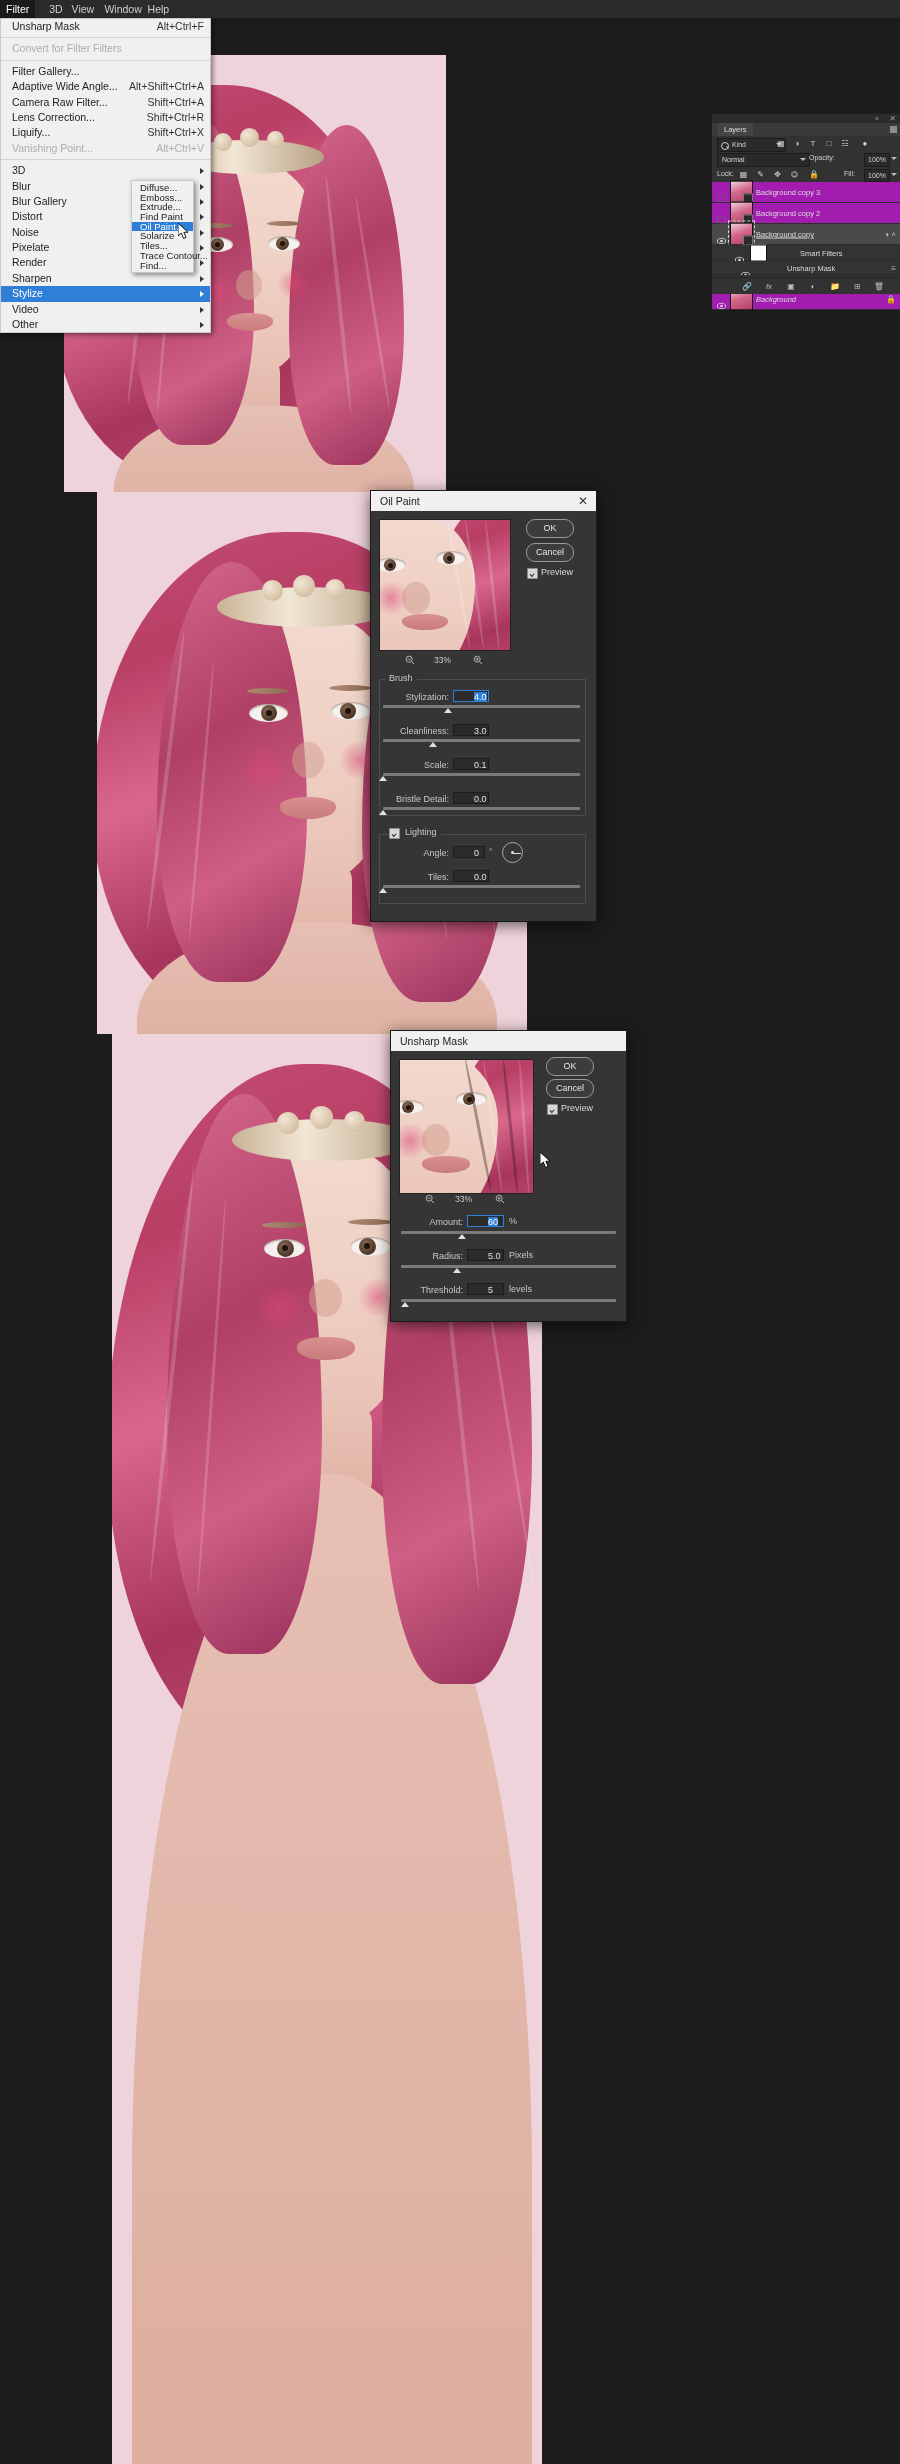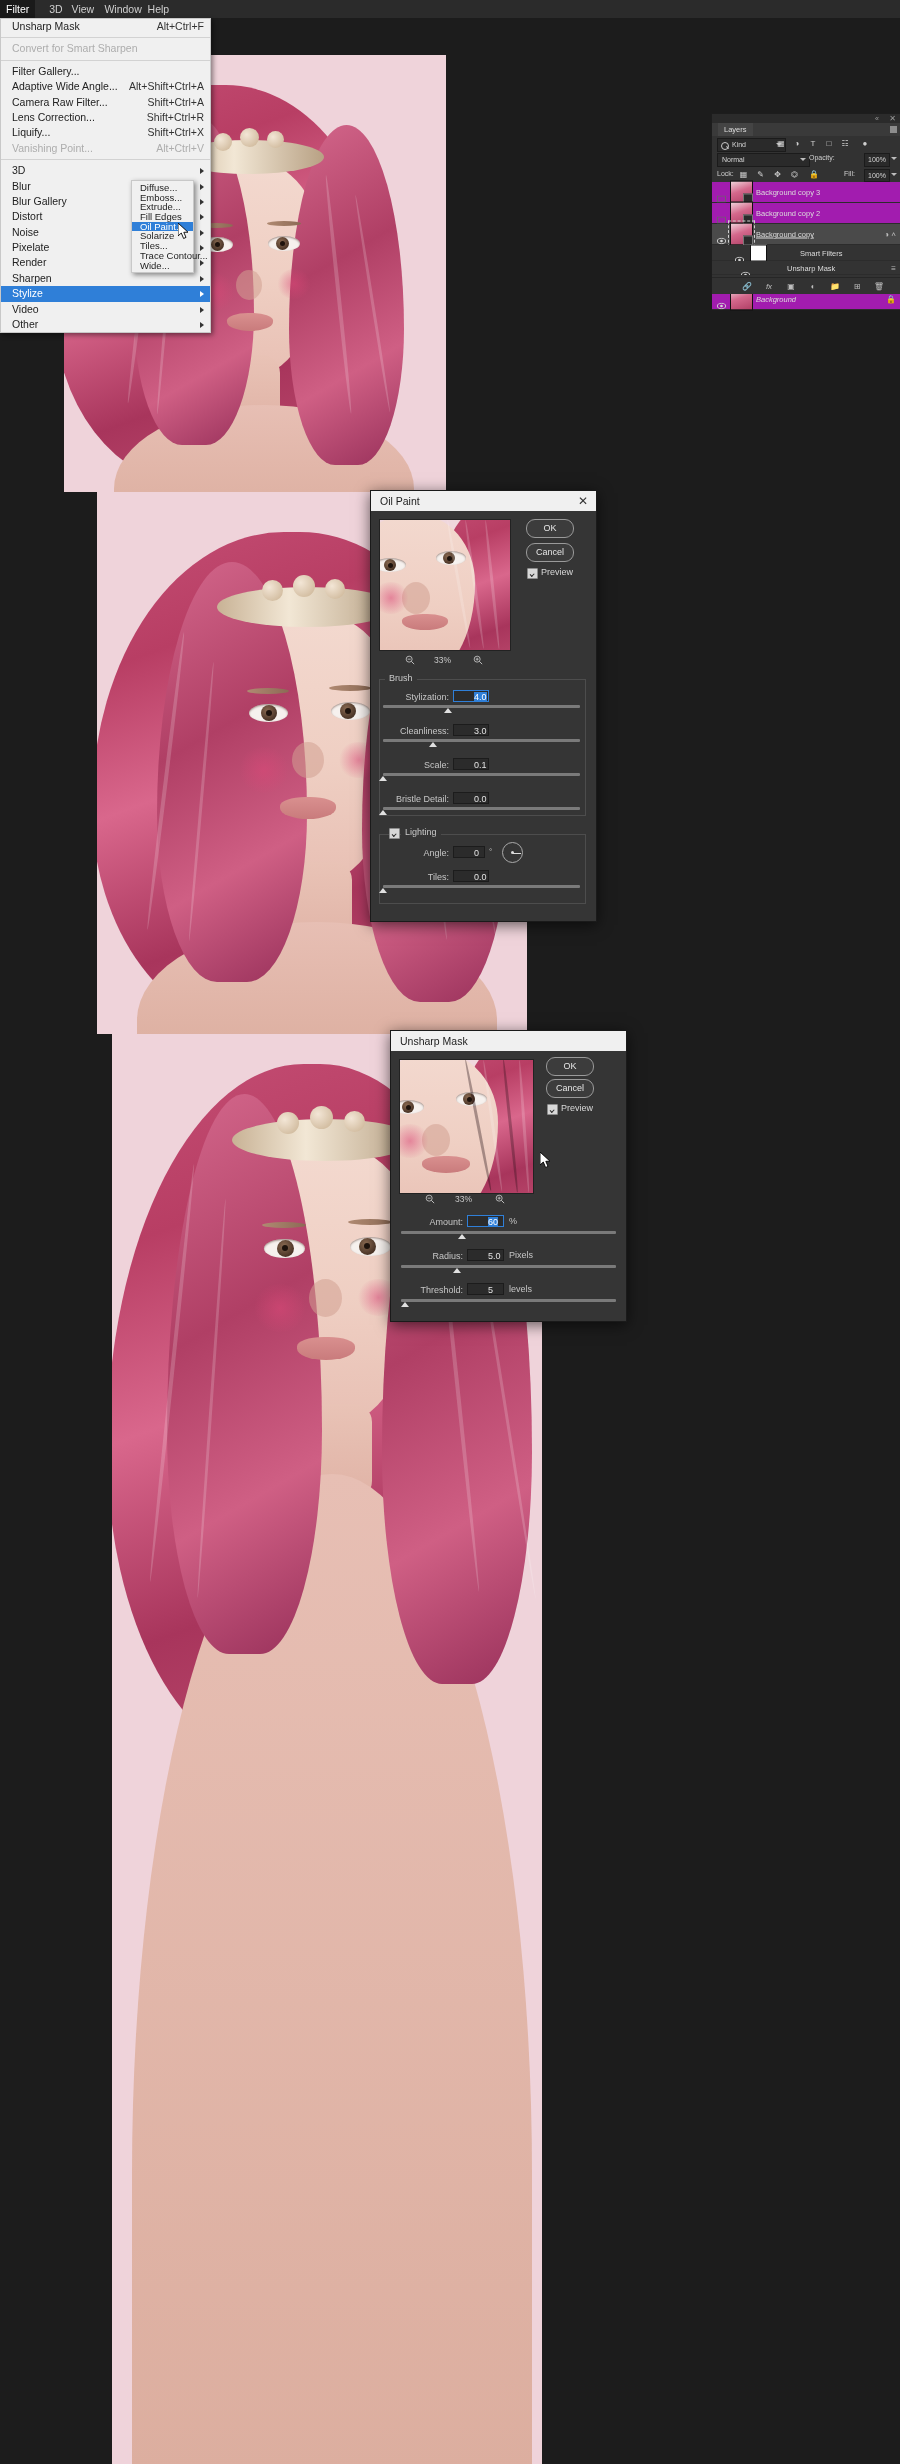--- a/index.html
+++ b/index.html
@@ -242,21 +242,21 @@
     <div class="mi active" style="left: 0px;">Filter</div>
     <div class="mi" style="left: 43.2px;">3D</div>
     <div class="mi" style="left: 65.6px;">View</div>
     <div class="mi" style="left: 98.4px;">Window</div>
     <div class="mi" style="left: 141.6px;">Help</div>
   </div>
 
 <div id="filter-menu">
     <div class="row"><span>Unsharp Mask</span><span class="sc">Alt+Ctrl+F</span></div>
     <div class="sep"></div>
-    <div class="row dis"><span>Convert for Smart Sharpen</span></div>
+    <div class="row dis"><span>Convert for Filter Filters</span></div>
     <div class="sep"></div>
     <div class="row"><span>Filter Gallery...</span></div>
     <div class="row"><span>Adaptive Wide Angle...</span><span class="sc">Alt+Shift+Ctrl+A</span></div>
     <div class="row"><span>Camera Raw Filter...</span><span class="sc">Shift+Ctrl+A</span></div>
     <div class="row"><span>Lens Correction...</span><span class="sc">Shift+Ctrl+R</span></div>
     <div class="row"><span>Liquify...</span><span class="sc">Shift+Ctrl+X</span></div>
     <div class="row dis"><span>Vanishing Point...</span><span class="sc">Alt+Ctrl+V</span></div>
     <div class="sep"></div>
     <div class="row"><span>3D</span><span class="arr"></span></div>
     <div class="row"><span>Blur</span><span class="arr"></span></div>
@@ -268,26 +268,26 @@
     <div class="row"><span>Sharpen</span><span class="arr"></span></div>
     <div class="row sel"><span>Stylize</span><span class="arr"></span></div>
     <div class="row"><span>Video</span><span class="arr"></span></div>
     <div class="row"><span>Other</span><span class="arr"></span></div>
   </div>
 
 <div id="stylize-menu">
     <div class="row">Diffuse...</div>
     <div class="row">Emboss...</div>
     <div class="row">Extrude...</div>
-    <div class="row">Fill Edges</div>
+    <div class="row">Find Paint</div>
     <div class="row sel">Oil Paint...</div>
     <div class="row">Solarize</div>
     <div class="row">Tiles...</div>
     <div class="row">Trace Contour...</div>
-    <div class="row">Wide...</div>
+    <div class="row">Find...</div>
   </div>
 
 <div class="cursor" style="left:178px;top:223px;">
   <svg width="12" height="17" viewBox="0 0 12 17">
       <polygon points="0,0 0,13 3.3,10 5.6,15.5 8,14.4 5.8,9.3 10,9.2" fill="#fff" stroke="#000" stroke-width="0.9"></polygon>
     </svg>
 </div>
 
 <div id="layers">
   <div class="pnl-top">

